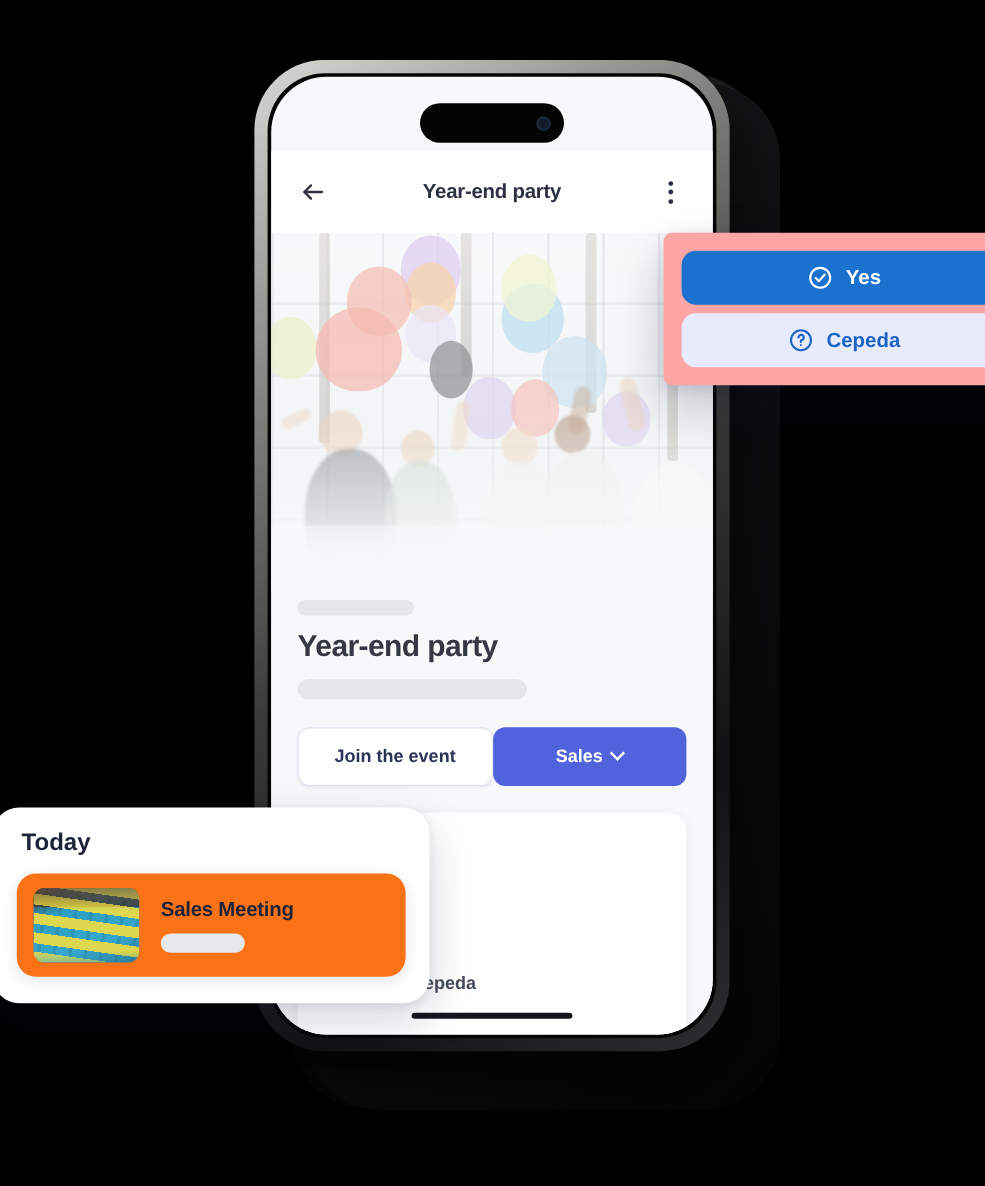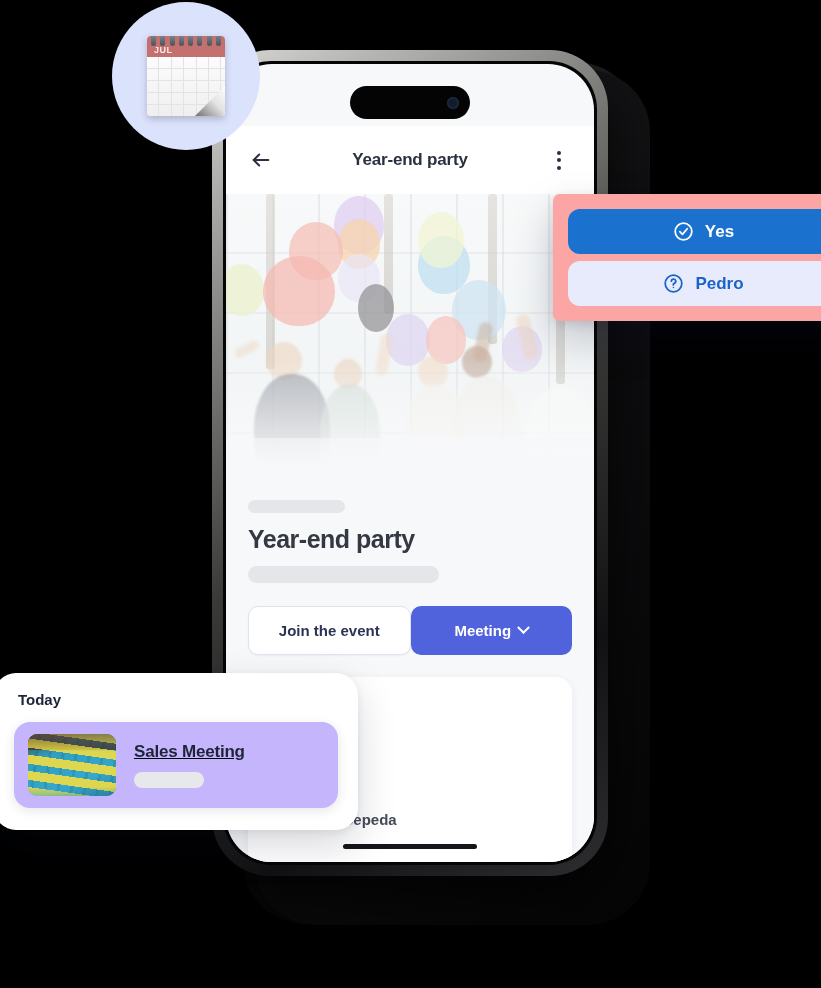--- a/index.html
+++ b/index.html
@@ -350,36 +350,35 @@
     left: -6px;
     top: 673px;
     width: 364px;
     border-radius: 22px;
     background: #ffffff;
     padding: 18px 20px 22px 20px;
     box-shadow: 0 16px 40px rgba(10,18,45,0.16), 0 2px 8px rgba(10,18,45,0.08);
     z-index: 80;
   }
   .today-title {
-    font-size: 15px;
+    font-size: 20px;
     font-weight: 700;
     color: #1d2438;
     margin-bottom: 14px;
     padding-left: 4px;
   }
   .event-item {
     display: flex;
     align-items: center;
     gap: 18px;
-    background: #c4b5fd;
+    background: #f97316;
     border-radius: 16px;
     padding: 12px 14px;
     box-shadow: 0 3px 12px rgba(16,24,56,0.10);
     margin-bottom: 13px;
-    text-decoration: underline;
   }
   .event-item:last-child { margin-bottom: 0; }
   .thumb {
     width: 88px;
     height: 62px;
     border-radius: 9px;
     flex: 0 0 auto;
     overflow: hidden;
     position: relative;
   }
@@ -510,21 +509,21 @@
         </div>
 
         <div class="body-area">
           <div class="skeleton skel-top"></div>
           <div class="event-title">Year-end party</div>
           <div class="skeleton skel-sub"></div>
 
           <div class="action-row">
             <div class="btn-outline">Join the event</div>
             <div class="btn-primary">
-              <span>Meeting</span>
+              <span>Sales</span>
               <span class="chev"></span>
             </div>
           </div>
 
           <div class="guest-card">
             <div class="guest-name">uis Pedro Cepeda</div>
           </div>
         </div>
 
         <div class="home-indicator"></div>
@@ -542,43 +541,24 @@
       <span>Yes</span>
     </div>
 
 
     <div class="rsvp-btn rsvp-maybe">
       <svg class="rsvp-ico" viewBox="0 0 24 24" fill="none" stroke="currentColor" stroke-width="2" stroke-linecap="round" stroke-linejoin="round">
           <circle cx="12" cy="12" r="9.5"></circle>
           <path d="M9.6 9.4a2.5 2.5 0 1 1 3.1 2.5c-.6.2-.9.7-.9 1.3v.5"></path>
           <circle cx="11.9" cy="16.6" r="0.9" fill="currentColor" stroke="none"></circle>
         </svg>
-      <span>Pedro</span>
+      <span>Cepeda</span>
     </div>
   </div>
 
-  <div class="cal-badge">
-    <div class="cal">
-      <div class="cal-top">
-        <div class="cal-month">JUL</div>
-      </div>
-      <div class="cal-grid"></div>
-      <div class="cal-curl"></div>
-      <div class="cal-rings">
-        <span class="ring"></span>
-          <span class="ring"></span>
-          <span class="ring"></span>
-          <span class="ring"></span>
-        <span class="ring"></span>
-          <span class="ring"></span>
-          <span class="ring"></span>
-          <span class="ring"></span>
-      </div>
-    </div>
-  </div>
 
   <div class="today-card">
     <div class="today-title">Today</div>
 
     <div class="event-item">
       <div class="thumb thumb-notes">
         <div class="notes-top"></div>
         <div class="notes-grid"></div>
       </div>
       <div class="item-text">

